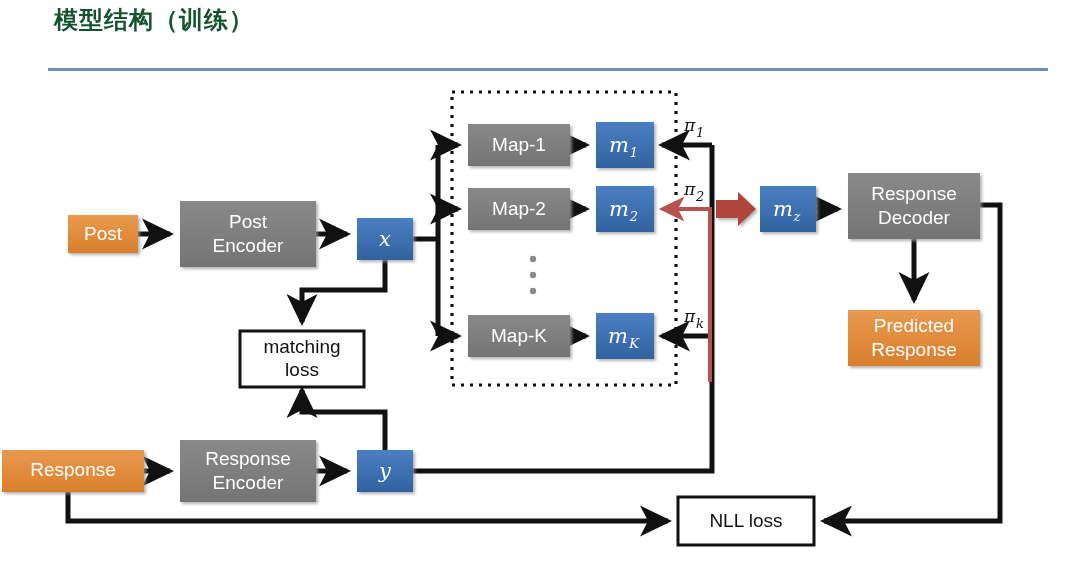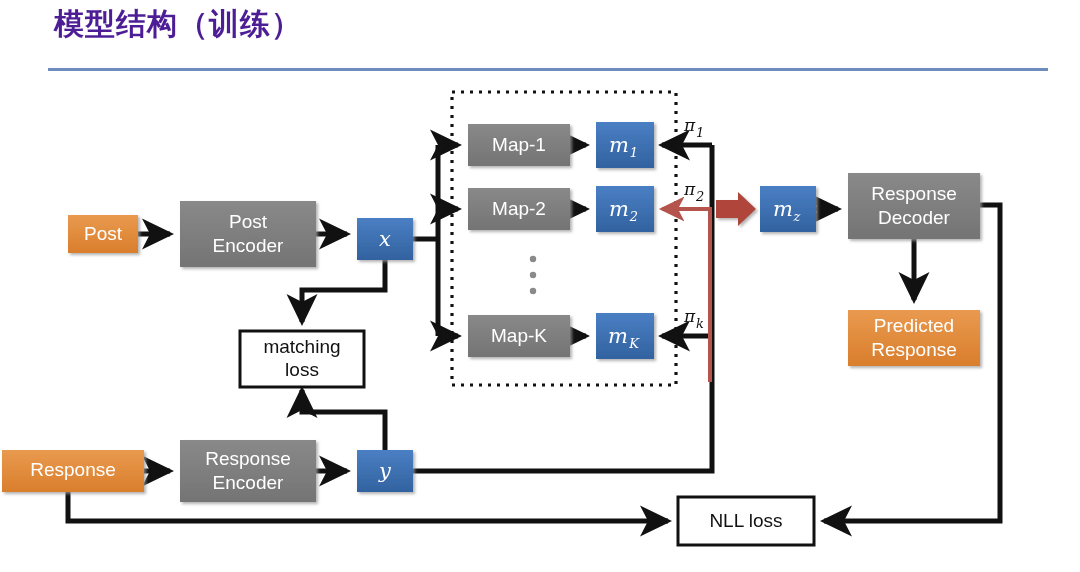--- a/index.html
+++ b/index.html
@@ -17,23 +17,23 @@
   #slide {
     position: absolute;
     inset: 0;
     width: 1080px;
     height: 572px;
   }
   .slide-title {
     position: absolute;
     left: 54px;
     top: 4px;
-    font-size: 30px;
+    font-size: 24px;
     font-weight: bold;
-    color: #4c1d95;
+    color: #14532d;
     letter-spacing: 1px;
     white-space: nowrap;
   }
   .title-rule {
     position: absolute;
     left: 48px;
     top: 68px;
     width: 1000px;
     height: 3px;
     background: #6f8cbe;

